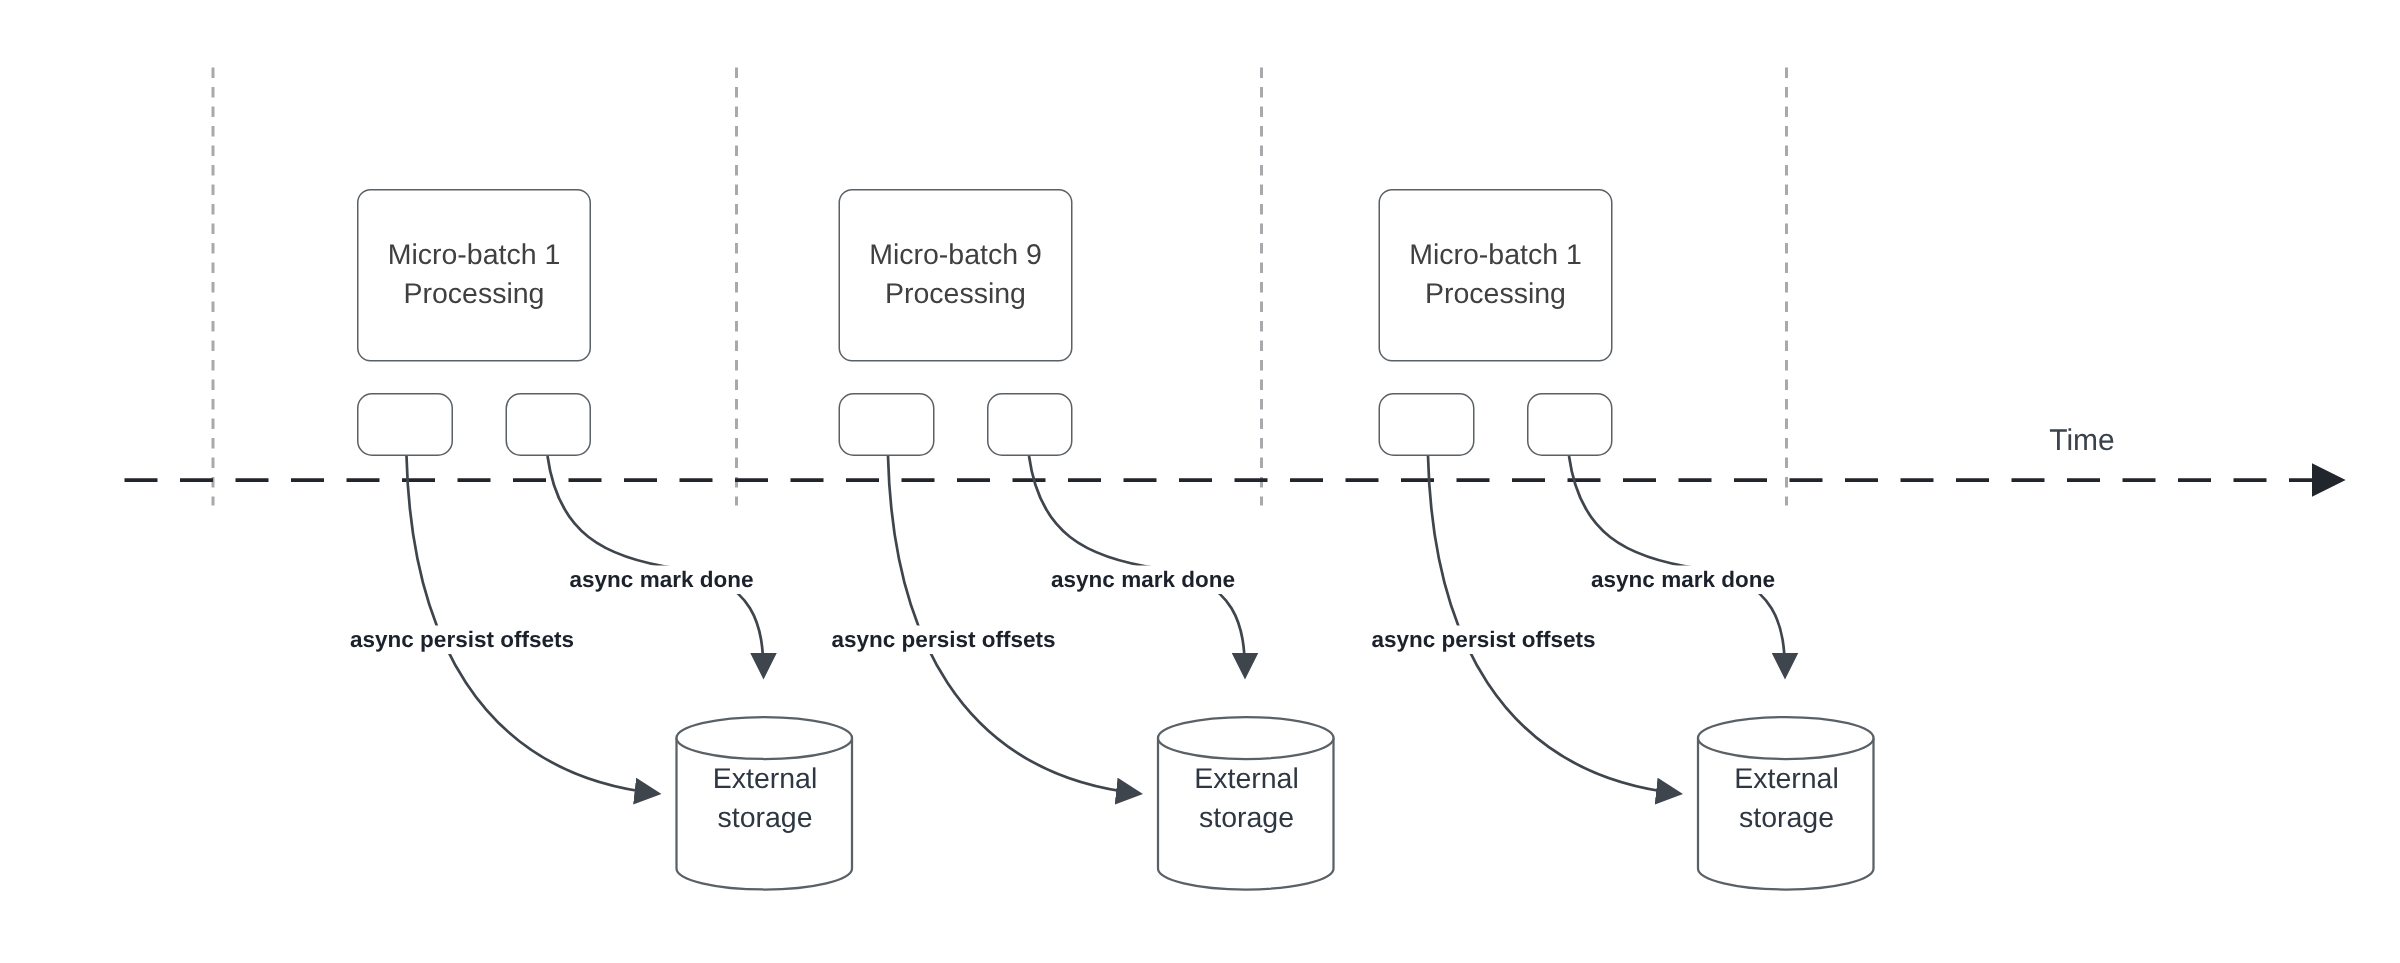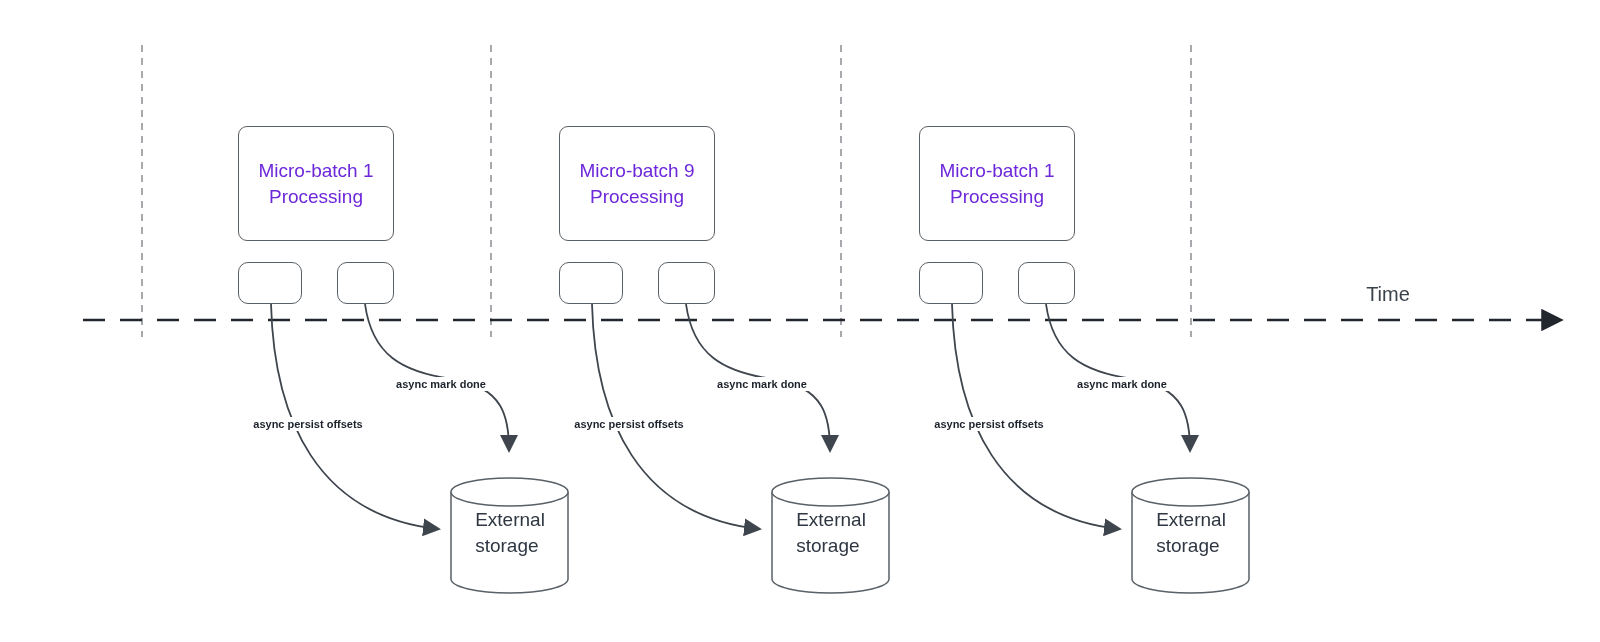--- a/index.html
+++ b/index.html
@@ -21,51 +21,51 @@
   .main-box {
     position: absolute;
     left: 238px; top: 126px;
     width: 154px; height: 113px;
     border: 1.5px solid #596066;
     border-radius: 9px;
     background: #ffffff;
     display: flex; align-items: center; justify-content: center;
     text-align: center;
     font-size: 19px; line-height: 1.35;
-    color: #6d28d9;
+    color: #404040;
     white-space: pre-line;
   }
   .small-box {
     position: absolute;
     top: 262px; height: 40px;
     border: 1.5px solid #596066;
     border-radius: 10px;
     background: #ffffff;
   }
   .small-box.left  { left: 238px; width: 62px; }
   .small-box.right { left: 337px; width: 55px; }
 
   .flow-label {
     position: absolute;
     transform: translateX(-50%);
-    font-size: 11px;
+    font-size: 15px;
     font-weight: bold;
     color: #1c222b;
     background: #ffffff;
     padding: 1px 3px;
     white-space: nowrap;
   }
   .persist-label  { left: 308px; top: 417px; }
   .markdone-label { left: 441px; top: 377px; }
 
   .storage-label {
     position: absolute;
     left: 510px; top: 507px;
     transform: translateX(-50%);
-    text-align: left;
+    text-align: center;
     font-size: 19px; line-height: 1.35;
     color: #2e3742;
     white-space: pre-line;
   }
 
   .time-label {
     position: absolute;
     left: 1388px; top: 255px;
     transform: translateX(-50%);
     font-size: 20px;

